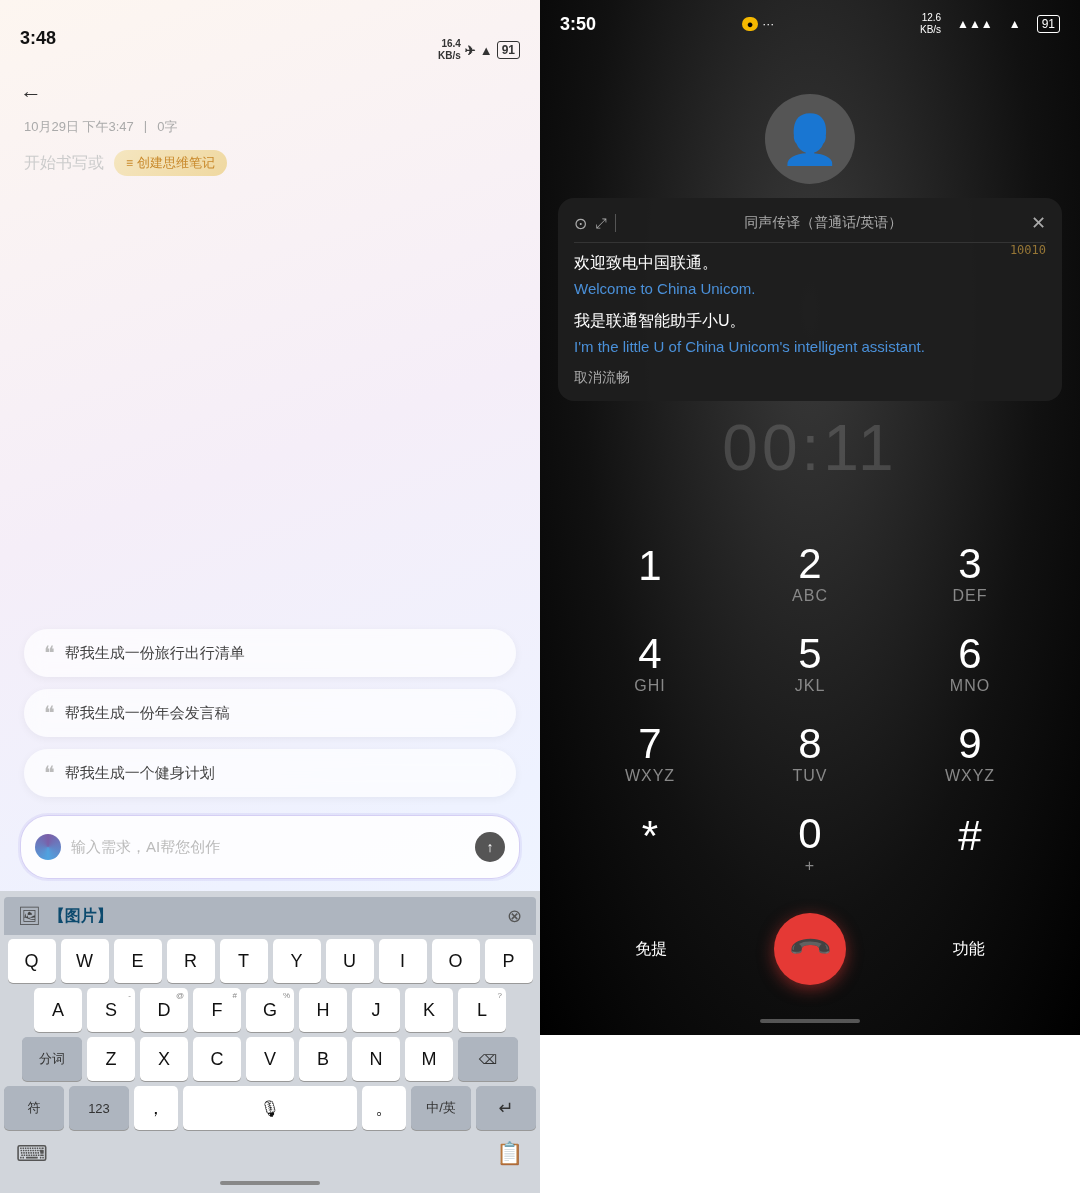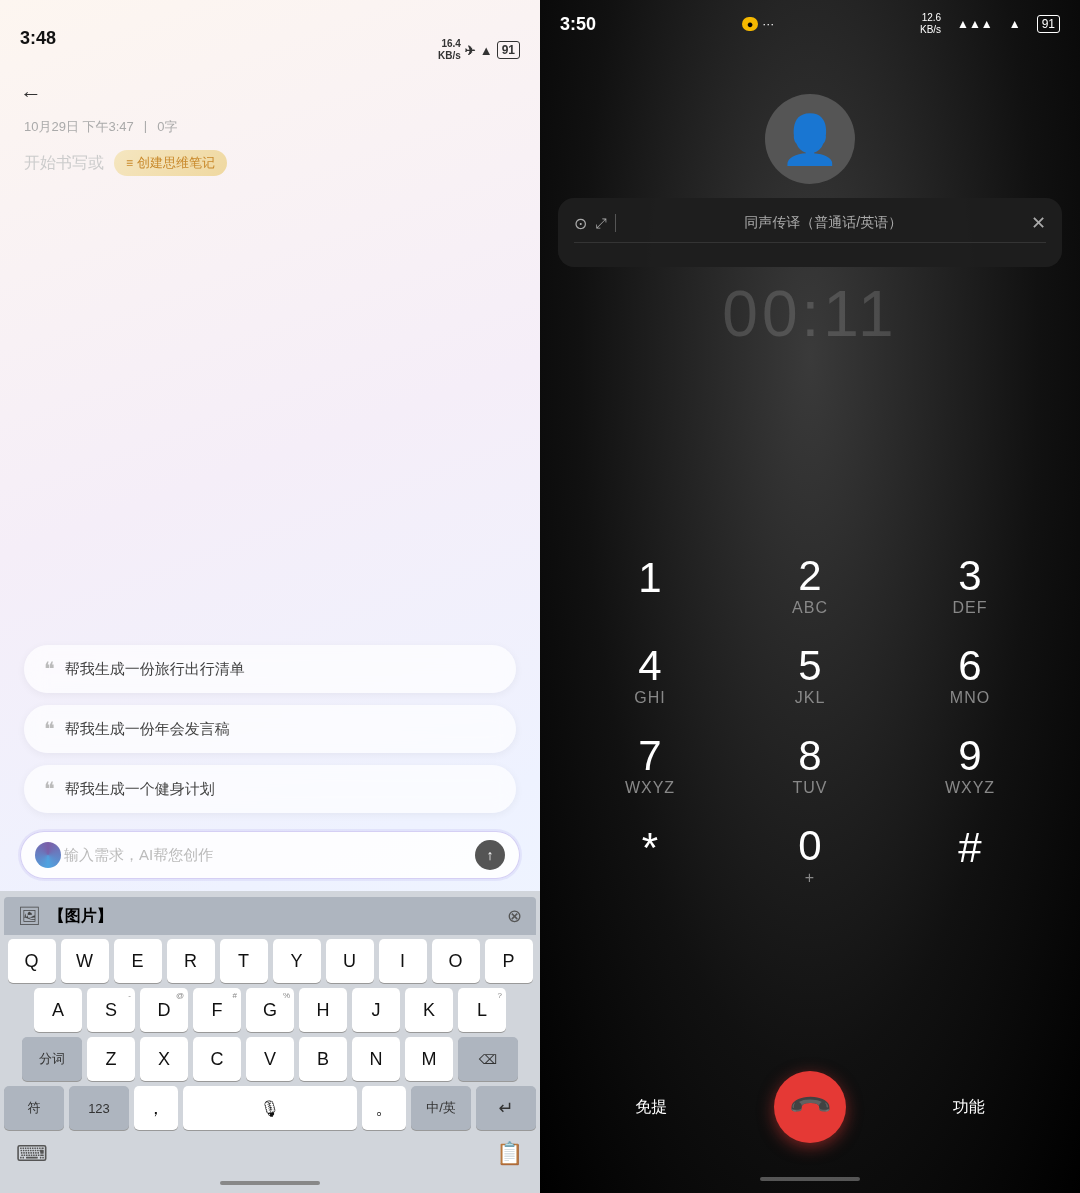--- a/index.html
+++ b/index.html
@@ -105,24 +105,24 @@
       font-size: 20px;
       color: #bbb;
       font-family: Georgia, serif;
       line-height: 1;
     }
 
     .ai-input-bar {
       margin: 8px 20px 12px;
       background: rgba(255,255,255,0.85);
       border-radius: 28px;
-      padding: 8px 14px;
-      display: flex;
-      align-items: center;
-      gap: 3px;
+      padding: 16px 14px;
+      display: flex;
+      align-items: center;
+      gap: 10px;
       border: 1.5px solid rgba(120,100,220,0.3);
       box-shadow: 0 0 0 2px rgba(120,100,220,0.1);
     }
     .ai-logo {
       width: 26px;
       height: 26px;
       border-radius: 50%;
       background: conic-gradient(#7b5ea7, #4fa3e0, #7b5ea7);
       flex-shrink: 0;
     }
@@ -154,21 +154,21 @@
       background: #aeb5bf;
       display: flex;
       align-items: center;
       justify-content: space-between;
       padding: 8px 14px;
       margin-bottom: 4px;
       border-radius: 4px 4px 0 0;
     }
     .kb-toolbar-left { display: flex; align-items: center; gap: 8px; }
     .kb-toolbar-icon { font-size: 18px; color: #444; }
-    .kb-toolbar-bracket { font-size: 16px; color: #000000; font-weight: 600; }
+    .kb-toolbar-bracket { font-size: 16px; color: #0c4a6e; font-weight: 600; }
     .kb-toolbar-close { font-size: 18px; color: #555; cursor: pointer; }
 
     .kb-row {
       display: flex;
       justify-content: center;
       gap: 5px;
       margin-bottom: 5px;
     }
 
     .kb-key {
@@ -236,21 +236,21 @@
     .home-bar {
       width: 100px;
       height: 4px;
       background: #888;
       border-radius: 2px;
     }
 
     
     .right-panel {
       width: 540px;
-      height: 1193px;
+      height: 1035px;
       background: #4c1d95;
       display: flex;
       flex-direction: column;
       position: relative;
       overflow: hidden;
     }
 
     .right-status-bar {
       display: flex;
       justify-content: space-between;
@@ -615,20 +615,28 @@
   </div>
 
   <div class="translation-overlay">
     <div class="translation-header">
       <span class="trans-icon">⊙</span>
       <span class="trans-expand-icon">⤢</span>
       <div class="trans-sep"></div>
       <span class="trans-title">同声传译（普通话/英语）</span>
       <span class="trans-close">✕</span>
     </div>
+    <div style="position:relative;">
+      <div class="trans-number-overlay" style="font-size:12px;color:rgba(180,140,60,0.8);position:absolute;top:-10px;right:0;">10010</div>
+      <div class="trans-chinese">欢迎致电中国联通。</div>
+      <div class="trans-english">Welcome to China Unicom.</div>
+      <div class="trans-chinese2">我是联通智能助手小U。</div>
+      <div class="trans-english2">I'm the little U of China Unicom's intelligent assistant.</div>
+      <div class="trans-action">取消流畅</div>
+    </div>
   </div>
 
   <div class="call-timer-area">
     <div class="call-timer">00:11</div>
   </div>
 
   <div class="dialpad">
     <div class="dialpad-grid">
       <div class="dial-key">
         <span class="dial-num">1</span>

